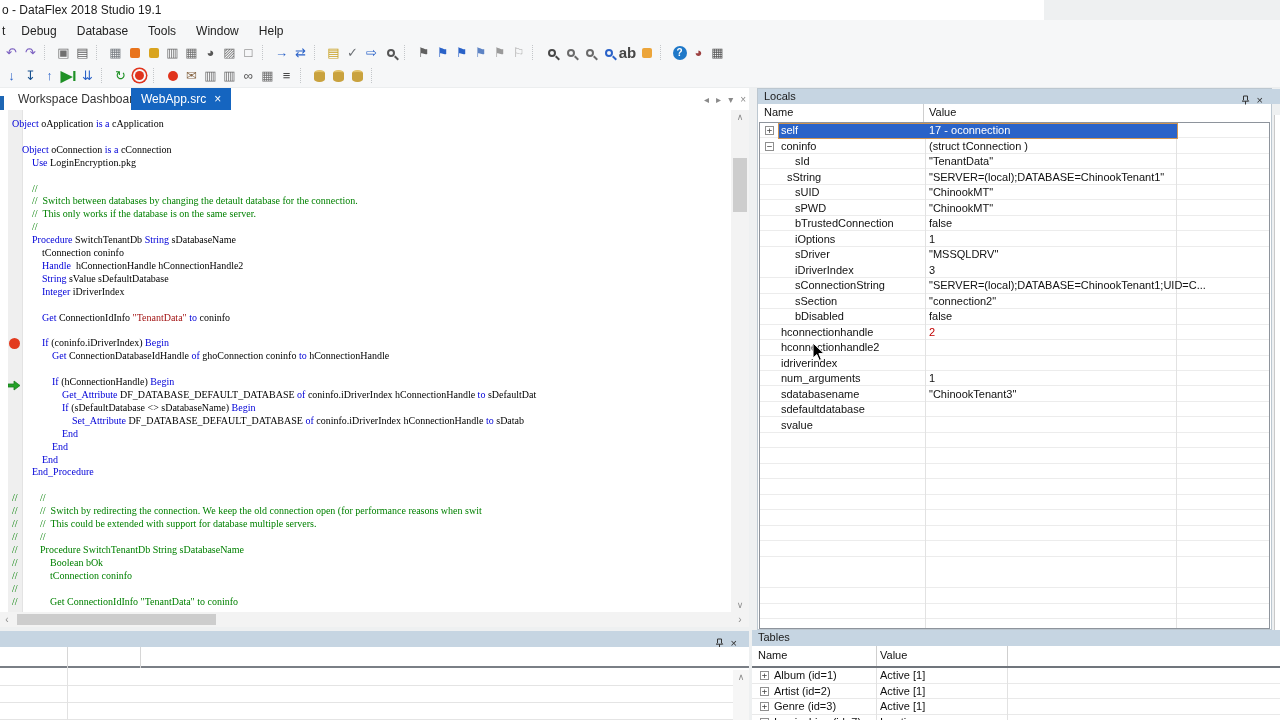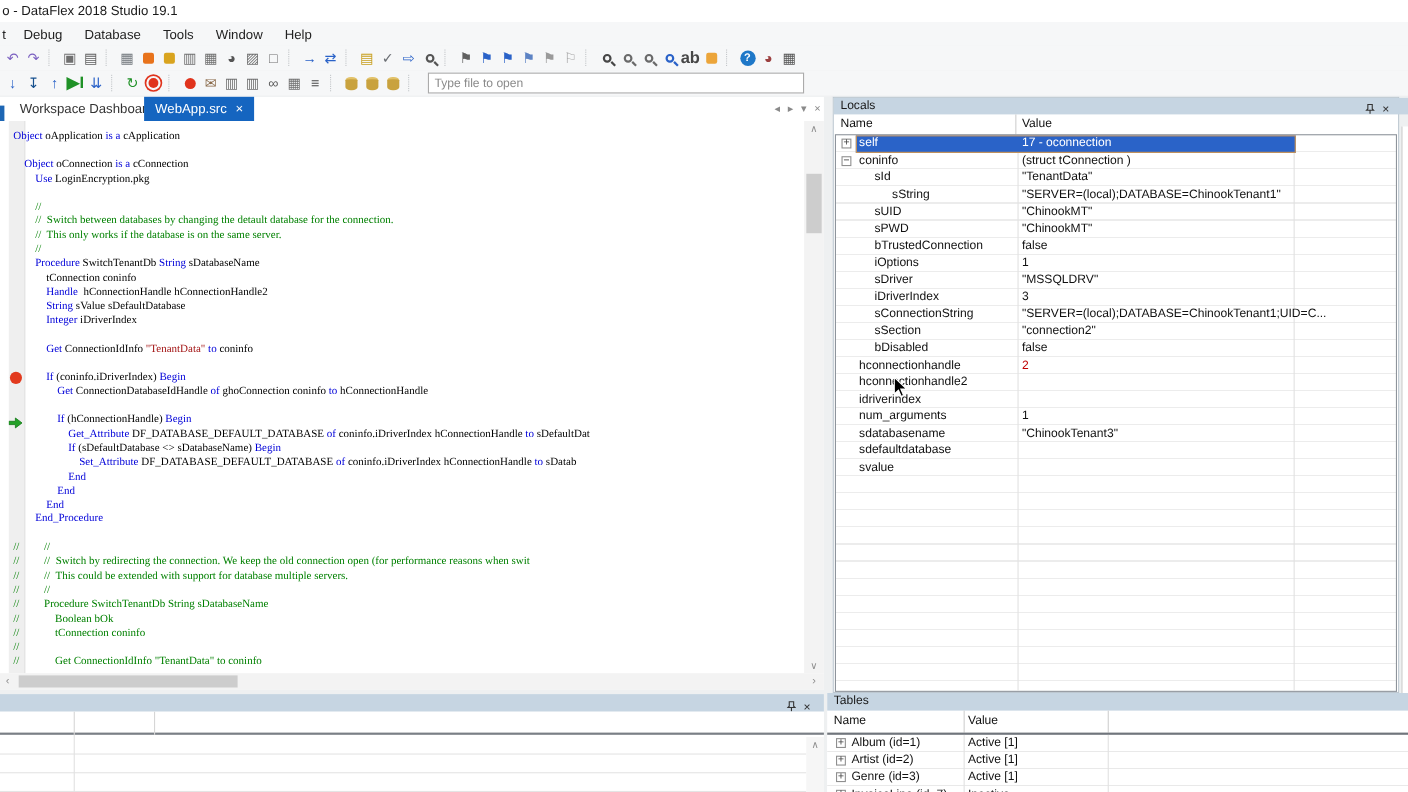--- a/index.html
+++ b/index.html
@@ -1,21 +1,21 @@
 <!DOCTYPE html>
 <html><head>
 <meta charset="utf-8">
 <style>
   * { margin:0; padding:0; box-sizing:border-box; }
   html,body { width:1280px; height:720px; overflow:hidden; background:#fff;
               font-family:"Liberation Sans", sans-serif; }
   #frame { position:relative; width:1280px; height:720px; background:#eef0f1; }
 
   
-  #titlebar { position:absolute; left:0; top:0; width:1280px; height:20px; background:#fff;
+  #titlebar { position:absolute; left:0; top:0; width:1044px; height:20px; background:#fff;
               font-size:12px; color:#1a1a1a; line-height:20px; padding-left:2px; }
   #menubar { position:absolute; left:0; top:20px; width:1280px; height:21px; background:#f6f7f8;
              display:flex; align-items:center; font-size:12px; color:#222; }
   .menu-item { padding:2px 10px; cursor:default; }
   .menu-item:first-child { padding-left:2px; padding-right:6px; }
   #toolbar1 { position:absolute; left:0; top:41px; width:1280px; height:23px; background:#f6f7f8;
               display:flex; align-items:center; padding-left:2px; }
   #toolbar2 { position:absolute; left:0; top:64px; width:1280px; height:24px; background:#f6f7f8;
               display:flex; align-items:center; padding-left:2px; border-bottom:1px solid #eceeef; }
   .ic { width:17px; height:17px; margin:0 1px; display:flex; align-items:center; justify-content:center;
@@ -193,21 +193,20 @@
       <span class="ic" style="color: rgb(201, 162, 62);">
         <span class="sh-db"></span>
       </span>
       <span class="ic" style="color: rgb(201, 162, 62);">
         <span class="sh-db"></span>
       </span>
       <span class="ic" style="color: rgb(201, 162, 62);">
         <span class="sh-db"></span>
       </span>
       <span class="tsep"></span>
-      <input id="open-box" placeholder="Type file to open" style="">
     </div>
 
   <div id="tabstrip">
     <div id="tab-edge"></div>
     <div class="tab" style="left:8px;">
       <span>Workspace Dashboard</span>
     </div>
     <div class="tab active" style="left:131px;">
       <span>WebApp.src</span><span class="x">×</span>
     </div>
@@ -268,21 +267,21 @@
         <div class="lrow" style="top: 15.5px;">
           <span class="exp" style="left: 5px; top: 3px;">−</span>
           <span class="nm" style="left: 21px;">coninfo</span>
           <span class="vl">(struct tConnection )</span>
         </div>
         <div class="lrow" style="top: 31px;">
           <span class="nm" style="left: 35px;">sId</span>
           <span class="vl">"TenantData"</span>
         </div>
         <div class="lrow" style="top: 46.5px;">
-          <span class="nm" style="left: 51px; text-align: center;">sString</span>
+          <span class="nm" style="left: 27px; text-align: center;">sString</span>
           <span class="vl">"SERVER=(local);DATABASE=ChinookTenant1"</span>
         </div>
         <div class="lrow" style="top: 62px;">
           <span class="nm" style="left: 35px; text-align: center;">sUID</span>
           <span class="vl">"ChinookMT"</span>
         </div>
         <div class="lrow" style="top: 77.5px;">
           <span class="nm" style="left: 35px;">sPWD</span>
           <span class="vl">"ChinookMT"</span>
         </div>

